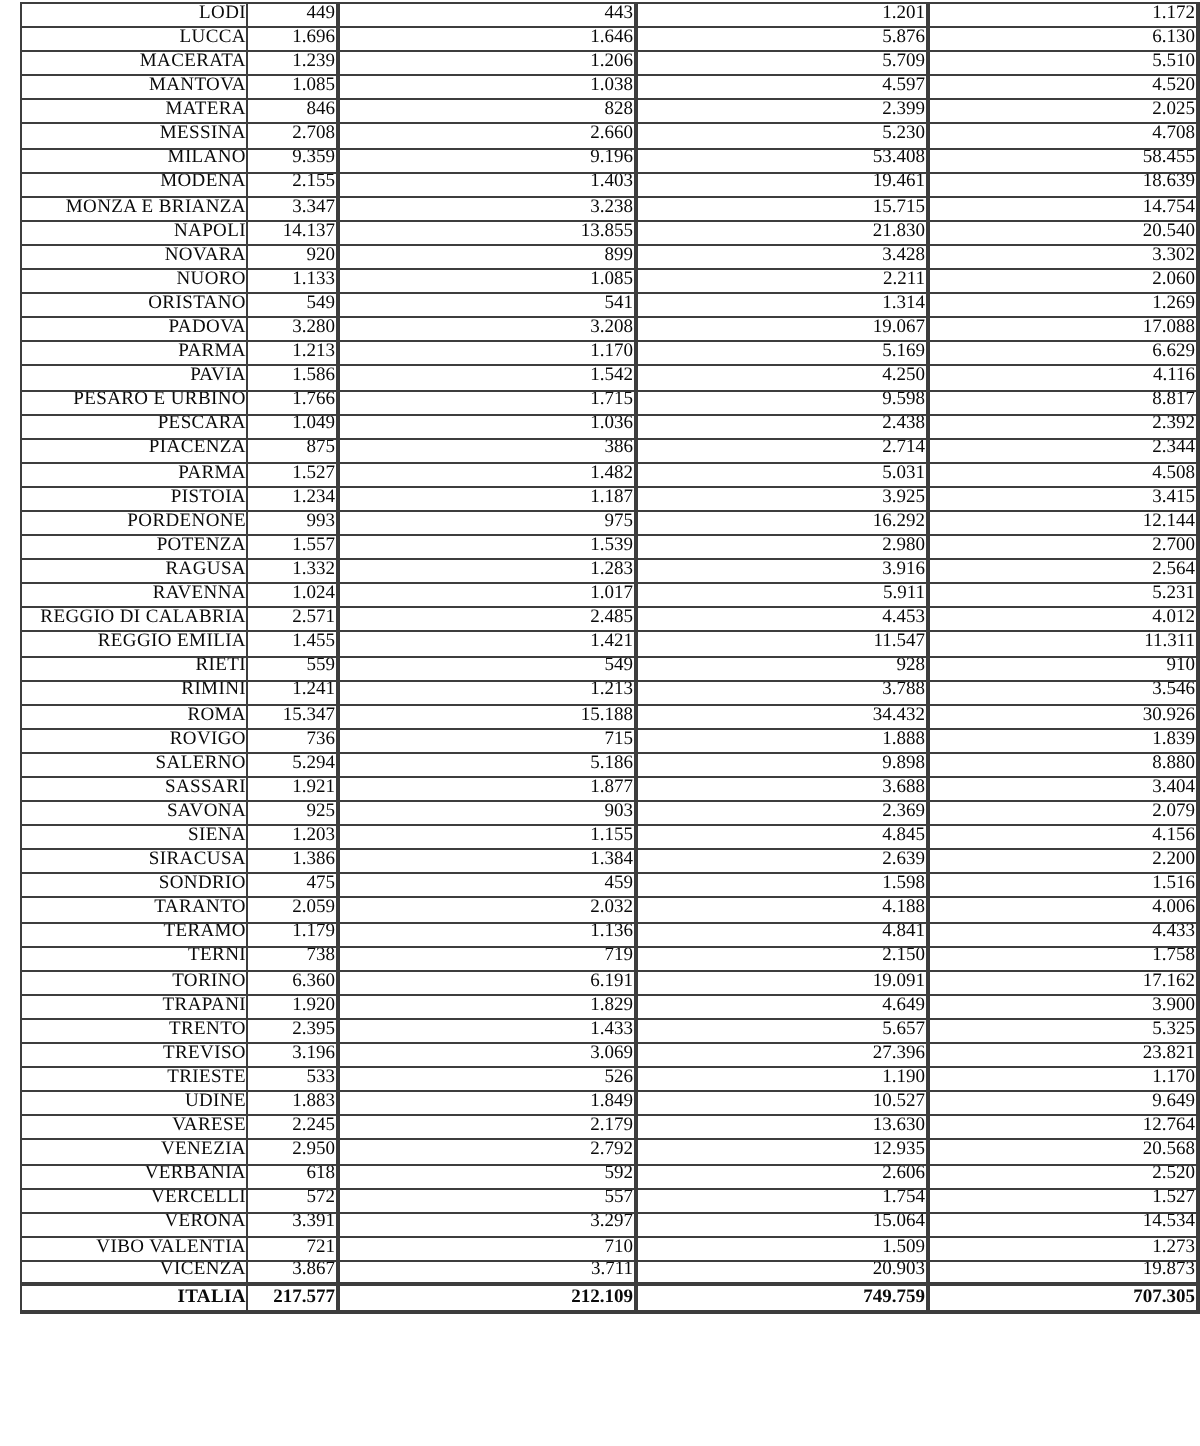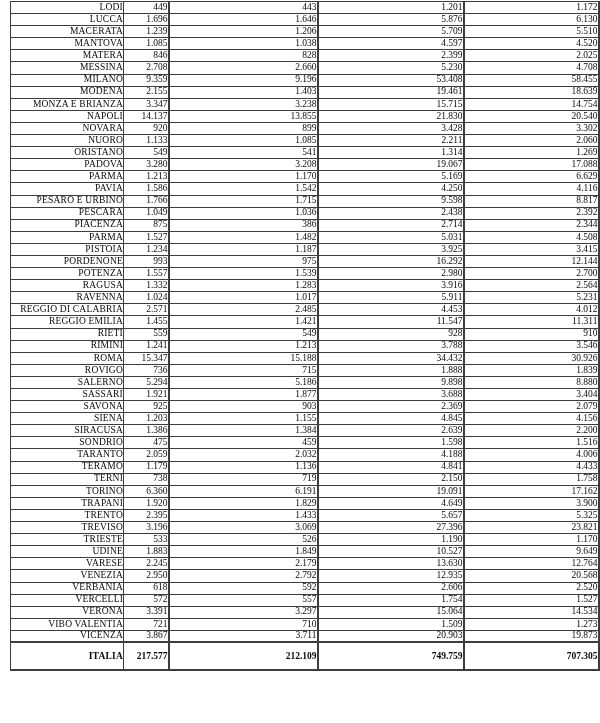--- a/index.html
+++ b/index.html
@@ -31,21 +31,21 @@
   
   table.province-table td:nth-child(2),
   table.province-table td:nth-child(3),
   table.province-table td:nth-child(4),
   table.province-table td:nth-child(5) { border-right-width: 2px; }
   table.province-table td:first-child { border-left-width: 1px; }
   tr.total-row td {
     font-weight: bold;
     border-top-width: 2px;
     border-bottom-width: 2px;
-    height: 28px;
+    height: 14px;
   }
 </style>
 </head>
 <body>
 
 <div class="page">
   <table class="province-table">
     <colgroup>
       <col style="width:113px">
       <col style="width:45px">

